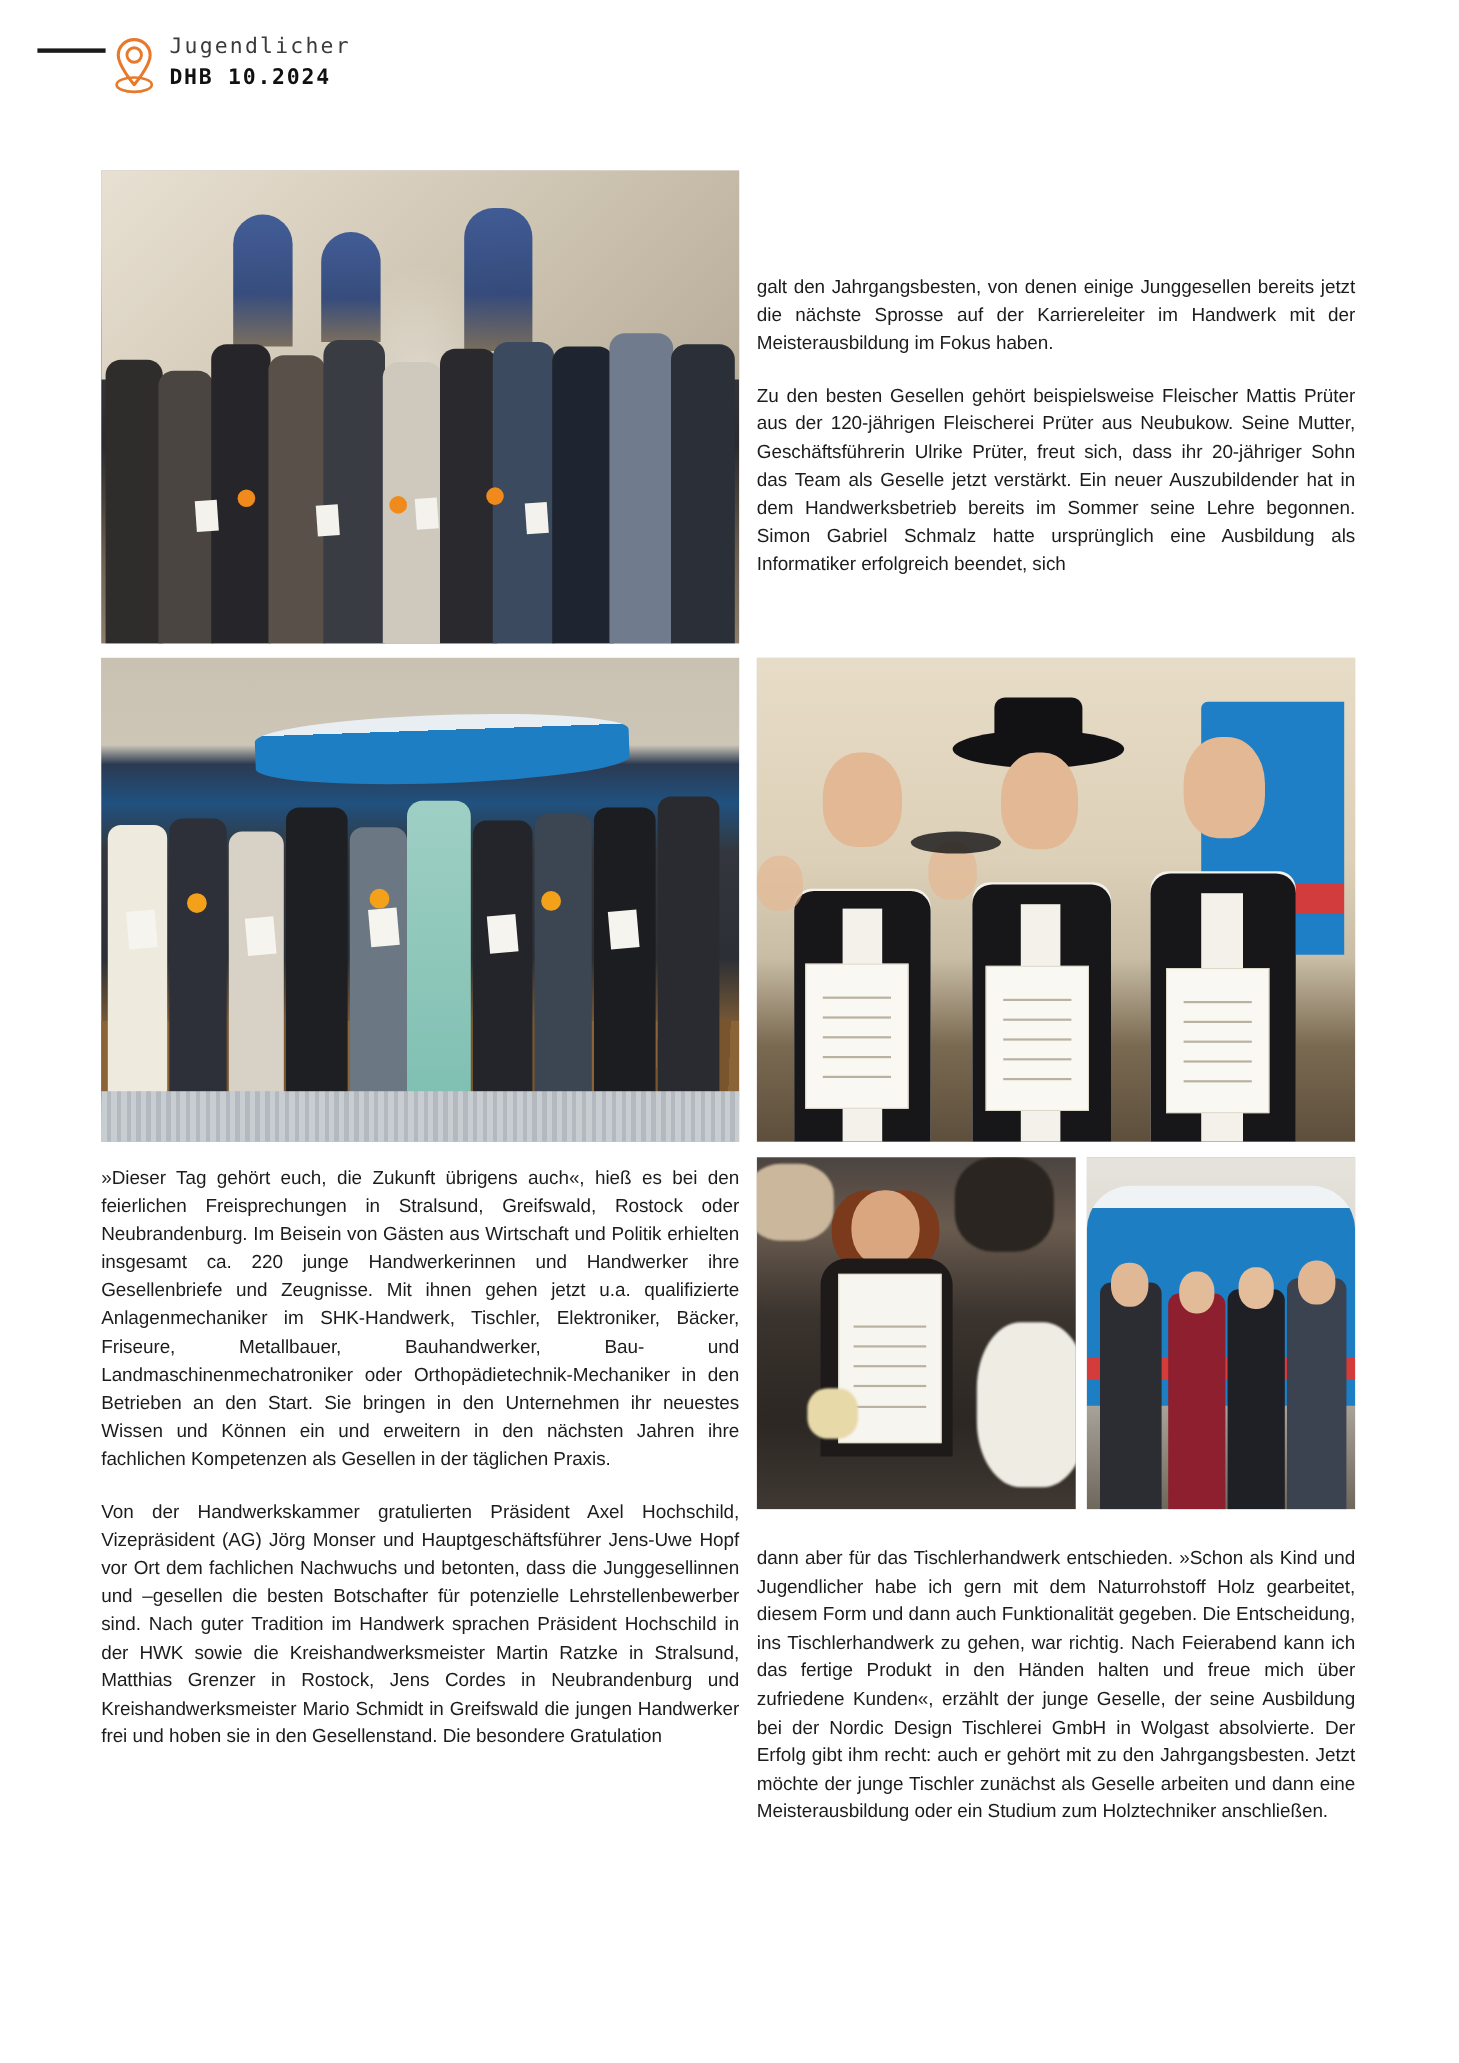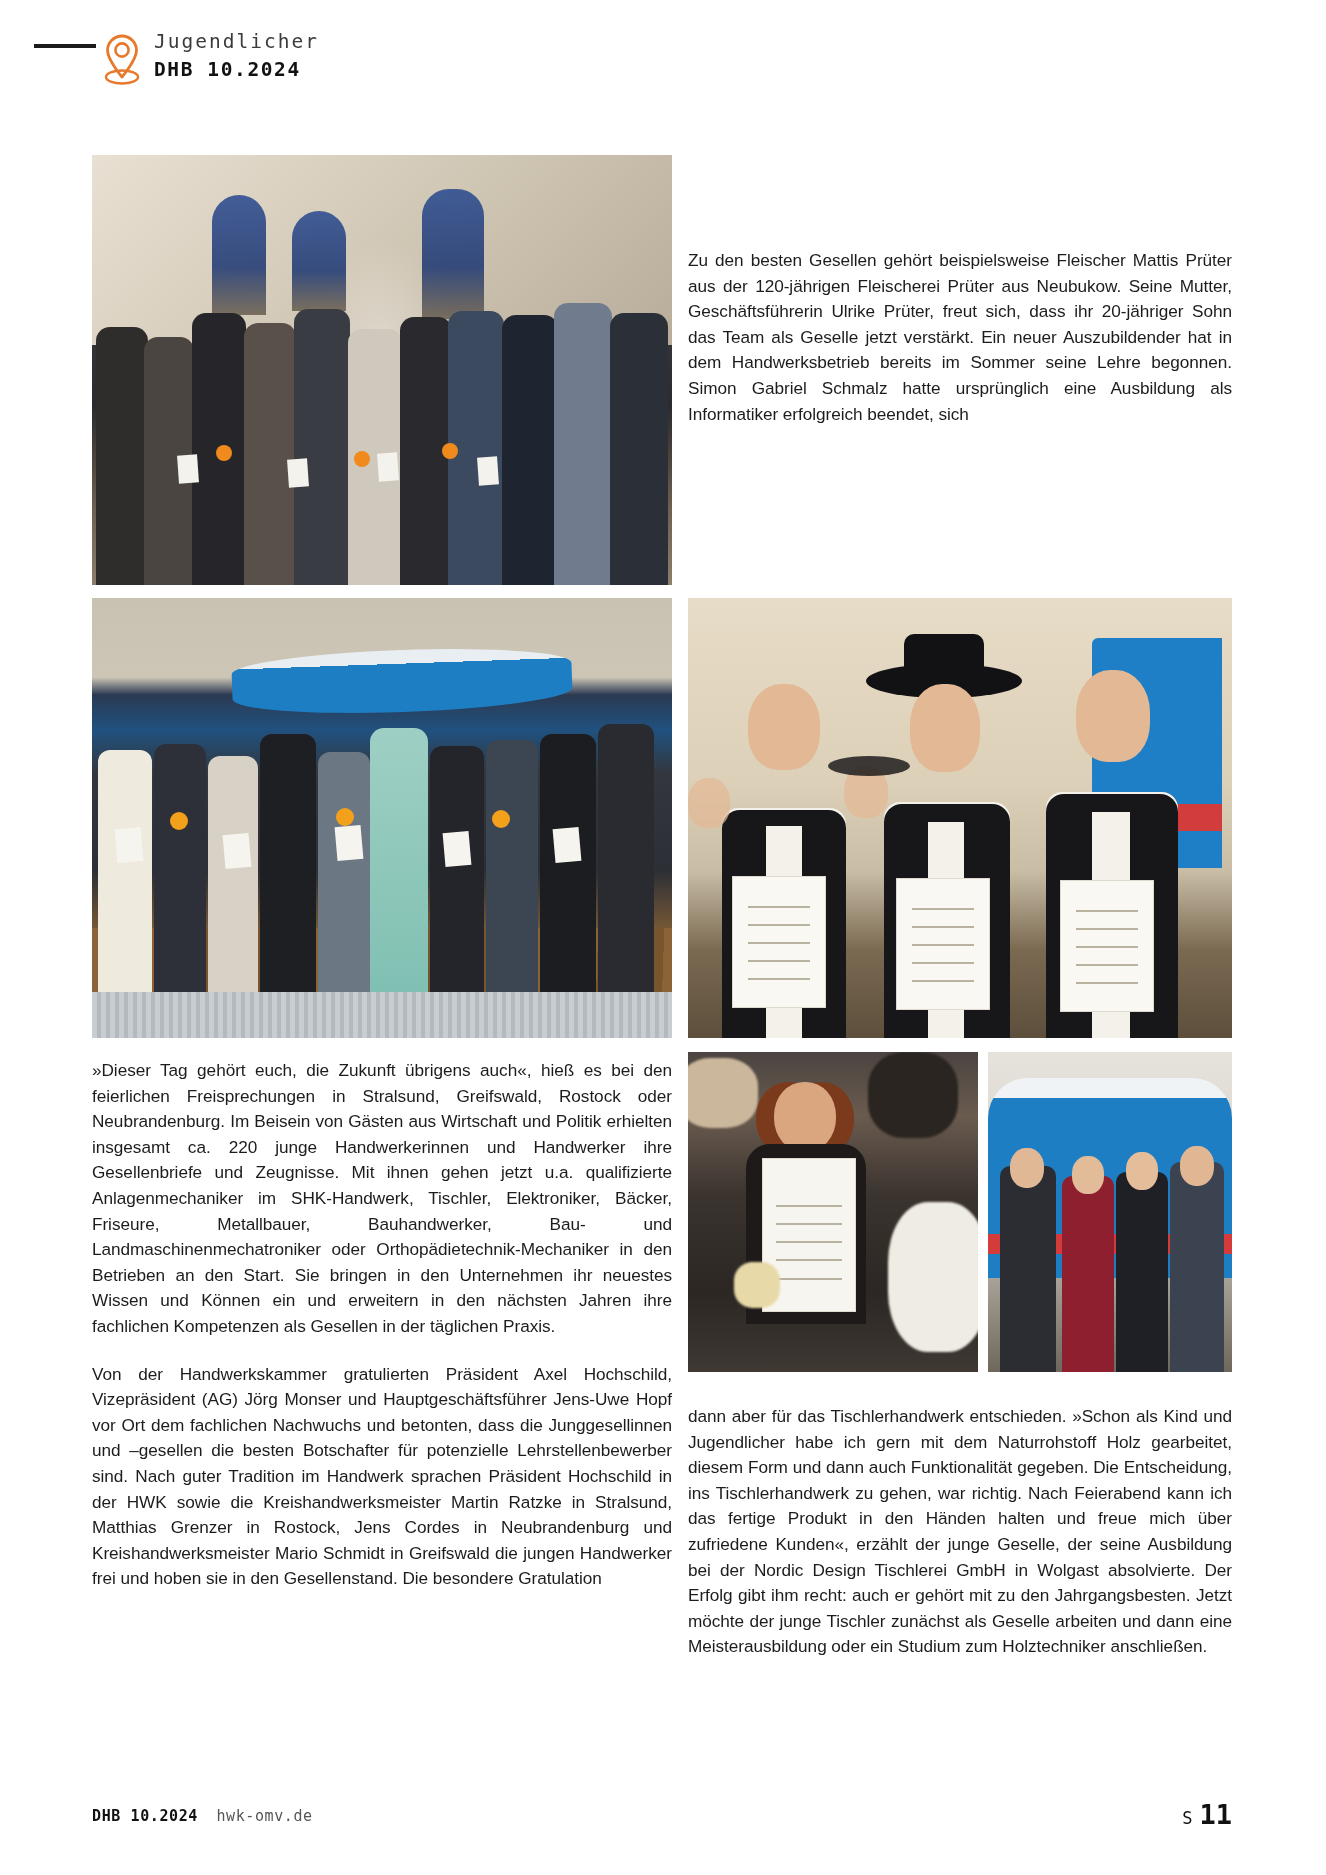--- a/index.html
+++ b/index.html
@@ -509,35 +509,27 @@
       <div class="person" style="left:128px; width:52px; height:200px; background:#1f2026;"></div>
       <div class="person" style="left:182px; width:54px; height:210px; background:#3b4250;"></div>
       <div class="blur" style="position:absolute; left:22px;  top:96px; width:34px; height:40px; border-radius:46%; background:#e0b895;"></div>
       <div class="blur" style="position:absolute; left:84px;  top:104px; width:32px; height:38px; border-radius:46%; background:#e2bb99;"></div>
       <div class="blur" style="position:absolute; left:138px; top:100px; width:32px; height:38px; border-radius:46%; background:#e4bd9b;"></div>
       <div class="blur" style="position:absolute; left:192px; top:94px;  width:34px; height:40px; border-radius:46%; background:#e0b693;"></div>
     </div>
   </div>
 
   <div class="col" style="left:688px; top:248px; width:544px;">
+    <p>galt den Jahrgangsbesten, von denen einige Junggesellen bereits jetzt die nächste Sprosse auf der Karriereleiter im Handwerk mit der Meisterausbildung im Fokus haben.</p>
     <p>Zu den besten Gesellen gehört beispielsweise Fleischer Mattis Prüter aus der 120-jährigen Fleischerei Prüter aus Neubukow. Seine Mutter, Geschäftsführerin Ulrike Prüter, freut sich, dass ihr 20-jähriger Sohn das Team als Geselle jetzt verstärkt. Ein neuer Auszubildender hat in dem Handwerksbetrieb bereits im Sommer seine Lehre begonnen. Simon Gabriel Schmalz hatte ursprünglich eine Ausbildung als Informatiker erfolgreich beendet, sich</p>
   </div>
 
   <div class="col" style="left:92px; top:1058px; width:580px;">
     <p>»Dieser Tag gehört euch, die Zukunft übrigens auch«, hieß es bei den feierlichen Freisprechungen in Stralsund, Greifswald, Rostock oder Neubrandenburg. Im Beisein von Gästen aus Wirtschaft und Politik erhielten insgesamt ca. 220 junge Handwerkerinnen und Handwerker ihre Gesellenbriefe und Zeugnisse. Mit ihnen gehen jetzt u.a. qualifizierte Anlagenmechaniker im SHK-Handwerk, Tischler, Elektroniker, Bäcker, Friseure, Metallbauer, Bauhandwerker, Bau- und Landmaschinenmechatroniker oder Orthopädietechnik-Mechaniker in den Betrieben an den Start. Sie bringen in den Unternehmen ihr neuestes Wissen und Können ein und erweitern in den nächsten Jahren ihre fachlichen Kompetenzen als Gesellen in der täglichen Praxis.</p>
     <p>Von der Handwerkskammer gratulierten Präsident Axel Hochschild, Vizepräsident (AG) Jörg Monser und Hauptgeschäftsführer Jens-Uwe Hopf vor Ort dem fachlichen Nachwuchs und betonten, dass die Junggesellinnen und –gesellen die besten Botschafter für potenzielle Lehrstellenbewerber sind. Nach guter Tradition im Handwerk sprachen Präsident Hochschild in der HWK sowie die Kreishandwerksmeister Martin Ratzke in Stralsund, Matthias Grenzer in Rostock, Jens Cordes in Neubrandenburg und Kreishandwerksmeister Mario Schmidt in Greifswald die jungen Handwerker frei und hoben sie in den Gesellenstand. Die besondere Gratulation</p>
   </div>
 
   <div class="col" style="left:688px; top:1404px; width:544px;">
     <p>dann aber für das Tischlerhandwerk entschieden. »Schon als Kind und Jugendlicher habe ich gern mit dem Naturrohstoff Holz gearbeitet, diesem Form und dann auch Funktionalität gegeben. Die Entscheidung, ins Tischlerhandwerk  zu gehen, war richtig. Nach Feierabend kann ich das fertige Produkt in den Händen halten und freue mich über zufriedene Kunden«, erzählt der junge Geselle, der seine Ausbildung bei der Nordic Design Tischlerei GmbH in Wolgast absolvierte. Der Erfolg gibt ihm recht: auch er gehört mit zu den Jahrgangsbesten. Jetzt möchte der junge Tischler zunächst als Geselle arbeiten und dann eine Meisterausbildung oder ein Studium zum Holztechniker anschließen.</p>
   </div>
 
-  <div class="footer">
-    <div class="footer-left">
-      <span class="footer-issue">DHB 10.2024</span>
-      <span class="footer-url">hwk-omv.de</span>
-    </div>
-    <div class="footer-right">
-      <span class="footer-s">S</span><span class="footer-pageno">11</span>
-    </div>
-  </div>
 
 </div>
 
 </body></html>

